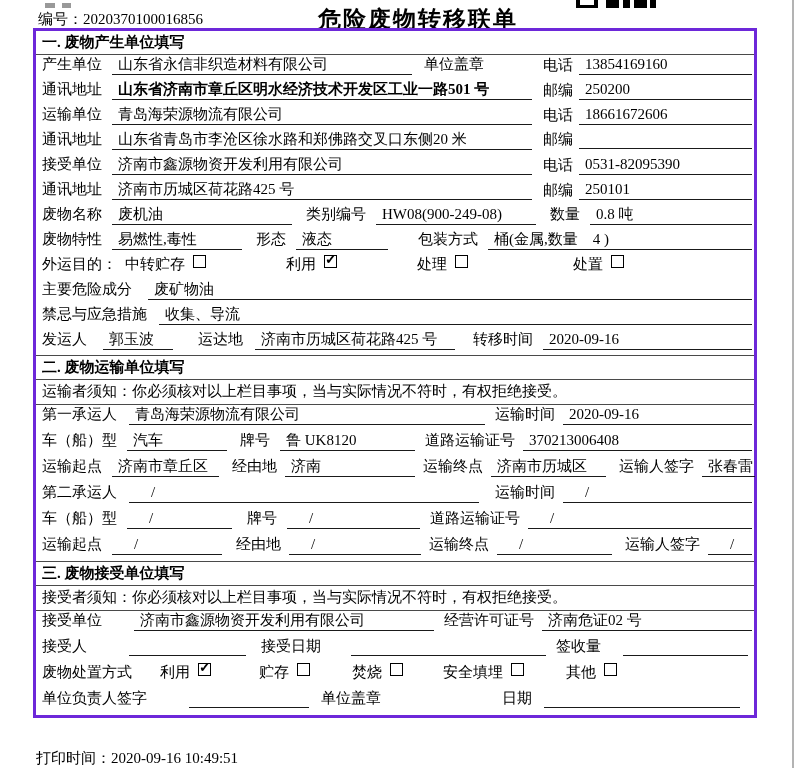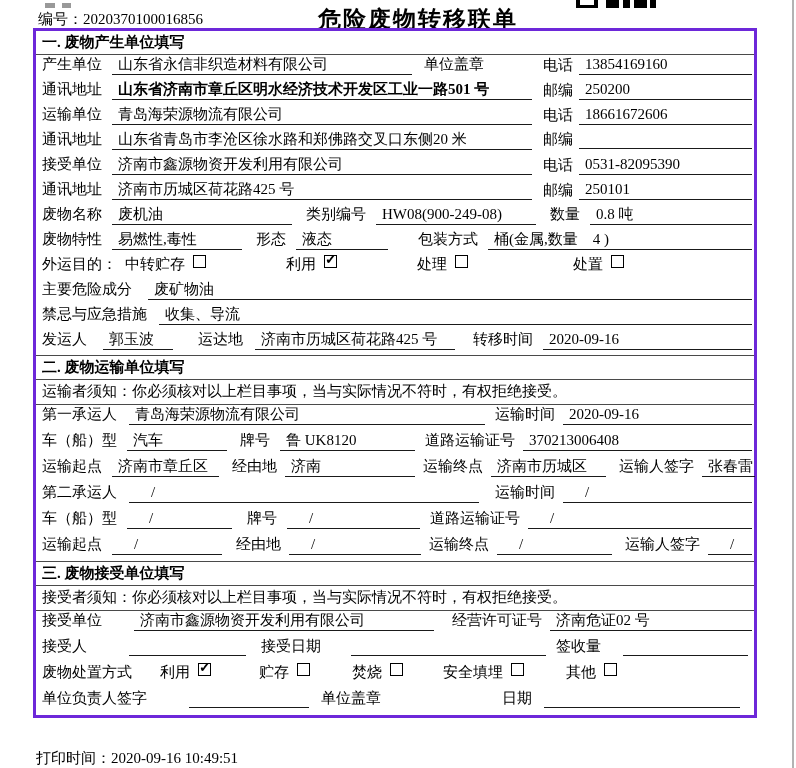--- a/index.html
+++ b/index.html
@@ -231,21 +231,21 @@
     <span class="lbl" style="margin-left:13px;">运输人签字</span>
     <span class="u fill slash" style="margin-left:8px;">/</span>
   </div>
 
   <div class="sech bt">三. 废物接受单位填写</div>
   <div class="notice">接受者须知：你必须核对以上栏目事项，当与实际情况不符时，有权拒绝接受。</div>
 
   <div class="row h26">
     <span class="lbl">接受单位</span>
     <span class="u" style="width:300px;margin-left:32px;">济南市鑫源物资开发利用有限公司</span>
-    <span class="lbl" style="margin-left:18px;">经营许可证号</span>
+    <span class="lbl" style="margin-left:10px;">经营许可证号</span>
     <span class="u fill" style="margin-left:8px;">济南危证02 号</span>
   </div>
 
   <div class="row h26">
     <span class="lbl">接受人</span>
     <span class="u" style="width:117px;margin-left:42px;"></span>
     <span class="lbl" style="margin-left:15px;">接受日期</span>
     <span class="u" style="width:195px;margin-left:30px;"></span>
     <span class="lbl" style="margin-left:10px;">签收量</span>
     <span class="u fill" style="margin-left:22px;margin-right:4px;"></span>

